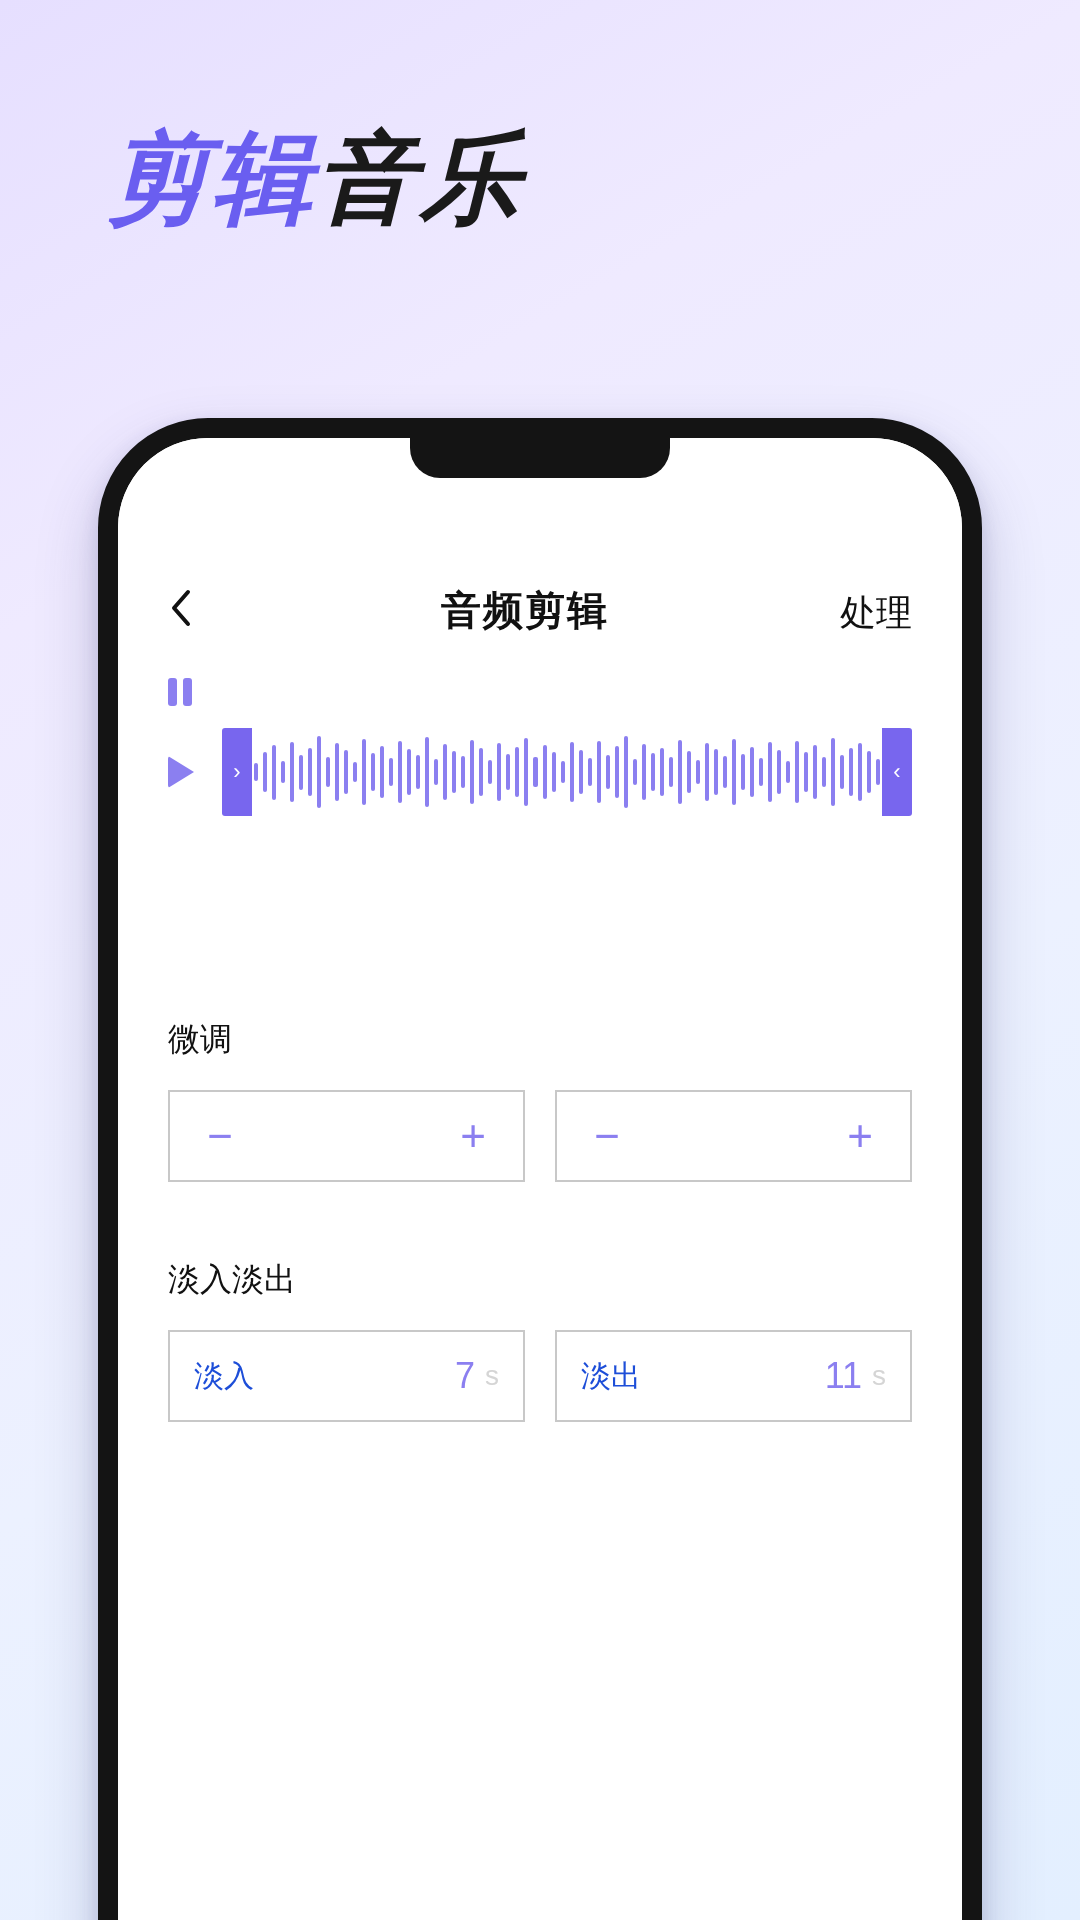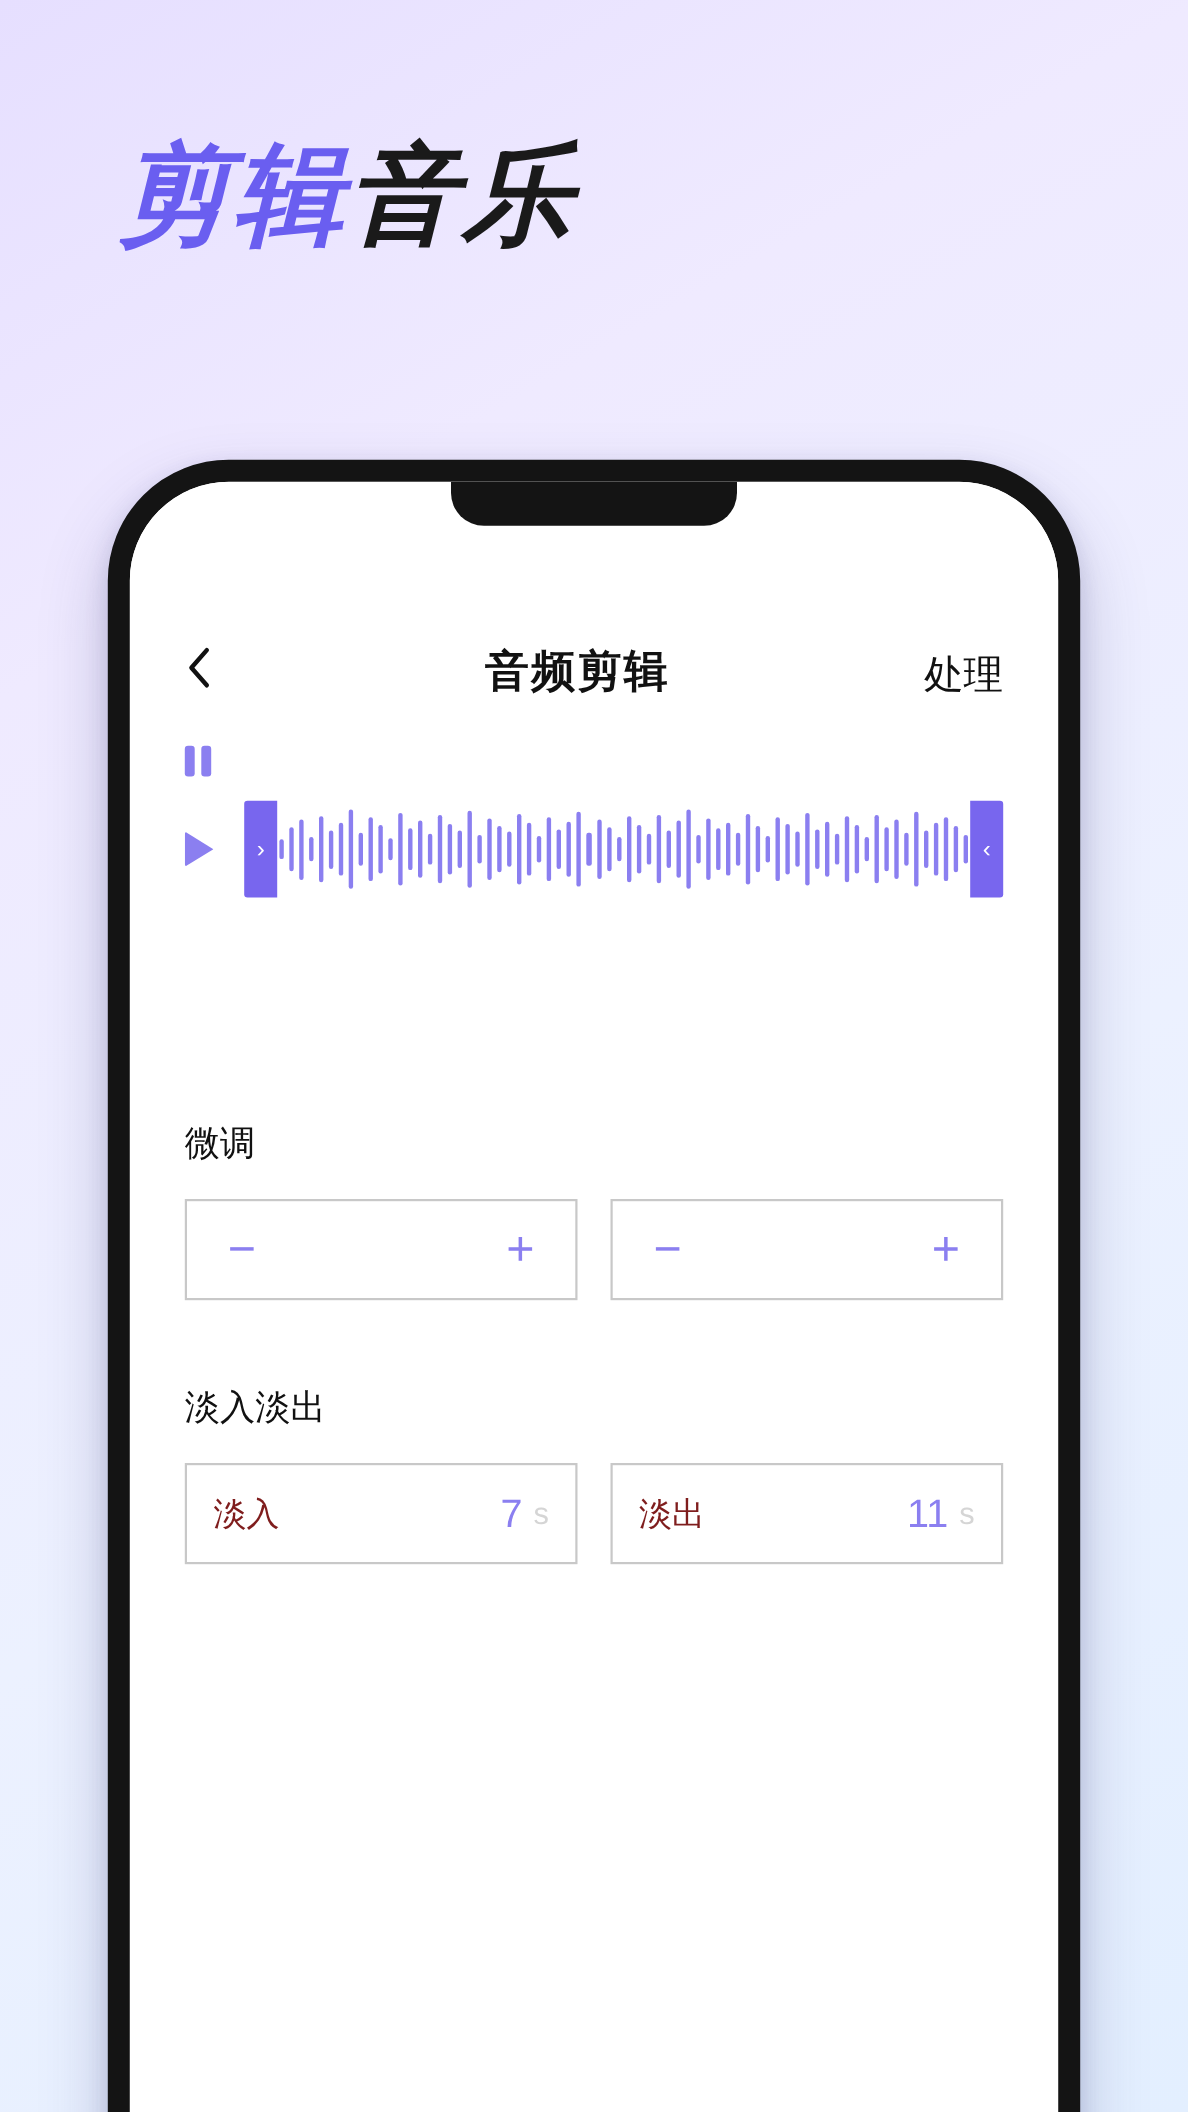--- a/index.html
+++ b/index.html
@@ -175,21 +175,21 @@
   .stepper .pm { width:40px; text-align:center; }
 
   .fadebox {
     flex:1; height:92px;
     border:2px solid #c8c8c8;
     display:flex; align-items:center;
     padding:0 24px;
     gap:10px;
     font-size:30px;
   }
-  .fadebox .lbl  { color:#7f1d1d; }
+  .fadebox .lbl  { color:#1d4ed8; }
   .fadebox .val  { flex:1; text-align:right; color:#8b7ff0; font-size:36px; font-weight:500; }
   .fadebox .unit { color:#d5d5d5; font-size:28px; }
 </style>
 </head>
 <body>
 
 <div class="hero">
   <h1>
     <span class="accent">剪辑</span><span>音乐</span>
   </h1>

